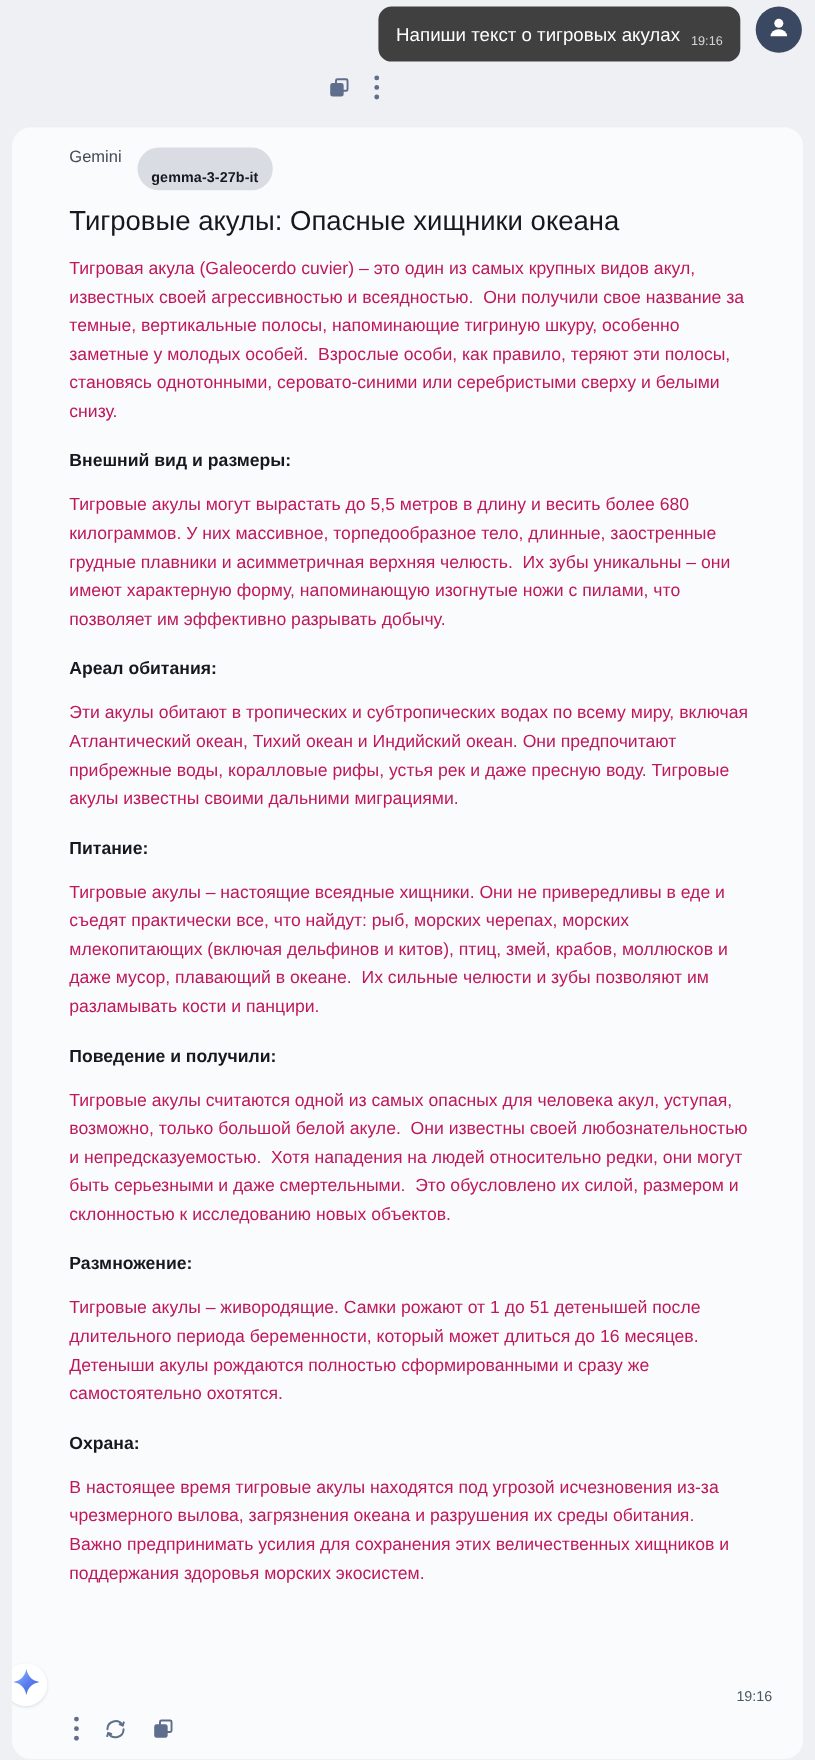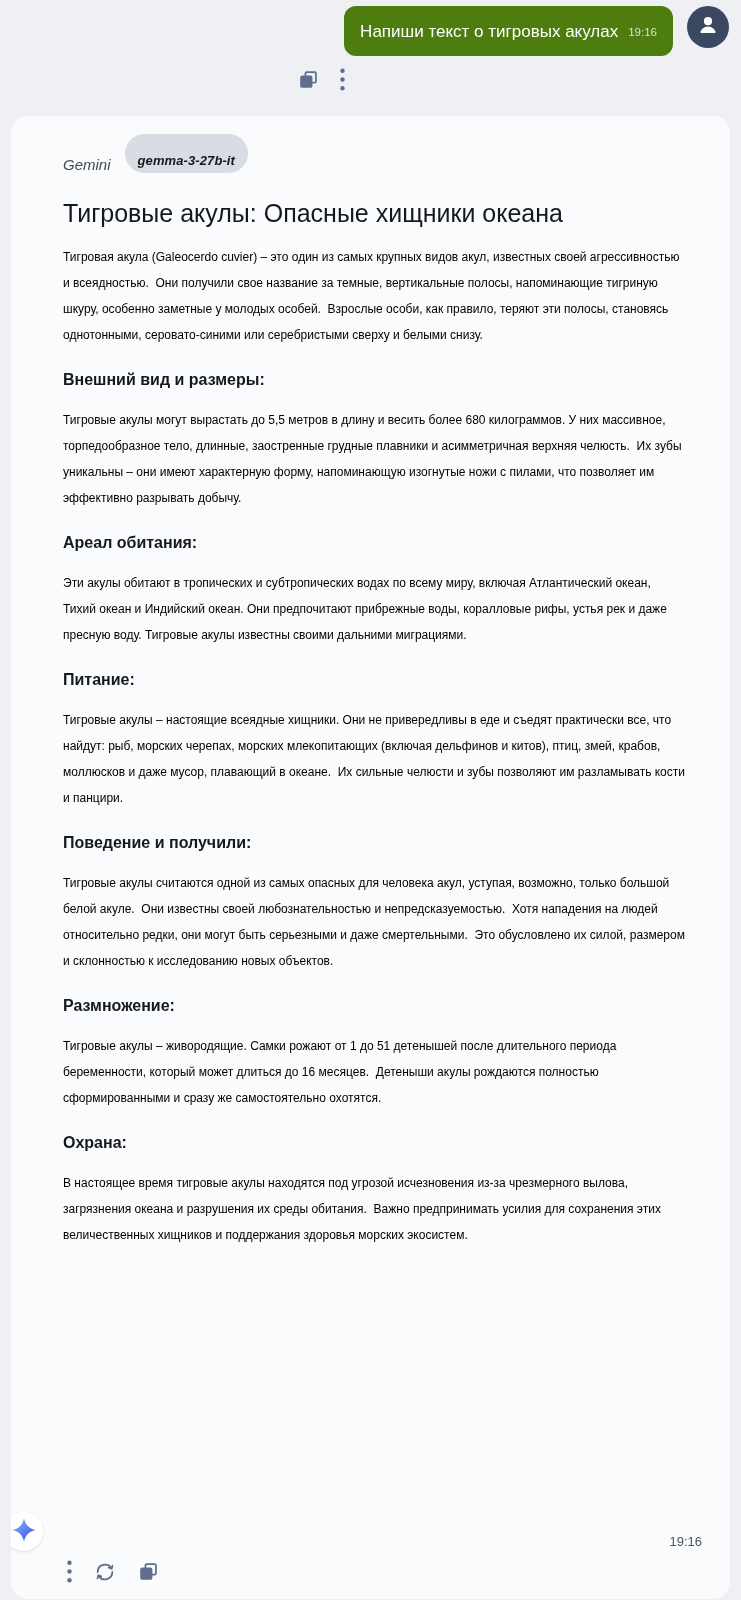--- a/index.html
+++ b/index.html
@@ -12,26 +12,26 @@
 
   
   .user-row {
     display:flex;
     justify-content:flex-end;
     align-items:flex-start;
     gap:14px;
     padding:6px 12px 0 0;
   }
   .user-bubble {
-    background:#4d7c0f;
+    background:#404040;
     color:#ffffff;
     border-radius:12px;
     padding:13px 16px 11px 16px;
     display:flex;
-    align-items:center;
+    align-items:flex-end;
     max-width:520px;
   }
   .user-bubble .msg-text {
     font-size:17px;
     line-height:1.55;
     white-space:nowrap;
   }
   .user-bubble .msg-time {
     font-size:11.5px;
     color:rgba(255,255,255,0.78);
@@ -64,46 +64,45 @@
     margin:22px 10px 0 10px;
     width:721px;
     height:1485px;
     background:#fafbfc;
     border:1px solid rgba(0,0,0,0.04);
     border-radius:18px;
     padding:18px 44px 84px 52px;
     overflow:hidden;
   }
   .card-header {
-    display:flex; align-items:flex-end; gap:14px;
-    margin-bottom:24px;
-    font-style:italic;
+    display:flex; align-items:flex-start; gap:14px;
+    margin-bottom:12px;
   }
   .provider-name { font-size:15px; color:#424957; }
   .model-badge {
     background:#d9dce3;
     color:#15181f;
     font-size:13px;
     font-weight:700;
     border-radius:999px;
     padding:19px 13px 5px 13px;
     letter-spacing:0.1px;
   }
   .answer-title {
     font-size:25px;
     font-weight:400;
     color:#15181f;
     line-height:1.3;
     margin:10px 0 14px 0;
     max-width:620px;
   }
   .para {
-    font-size:12px;
+    font-size:16px;
     line-height:26px;
-    color:#000000;
+    color:#be185d;
     margin-bottom:15px;
     max-width:632px;
     white-space:pre-wrap;
   }
   .section-heading {
     font-size:16px;
     line-height:26px;
     font-weight:700;
     color:#15181f;
     margin:19px 0 14px 0;

